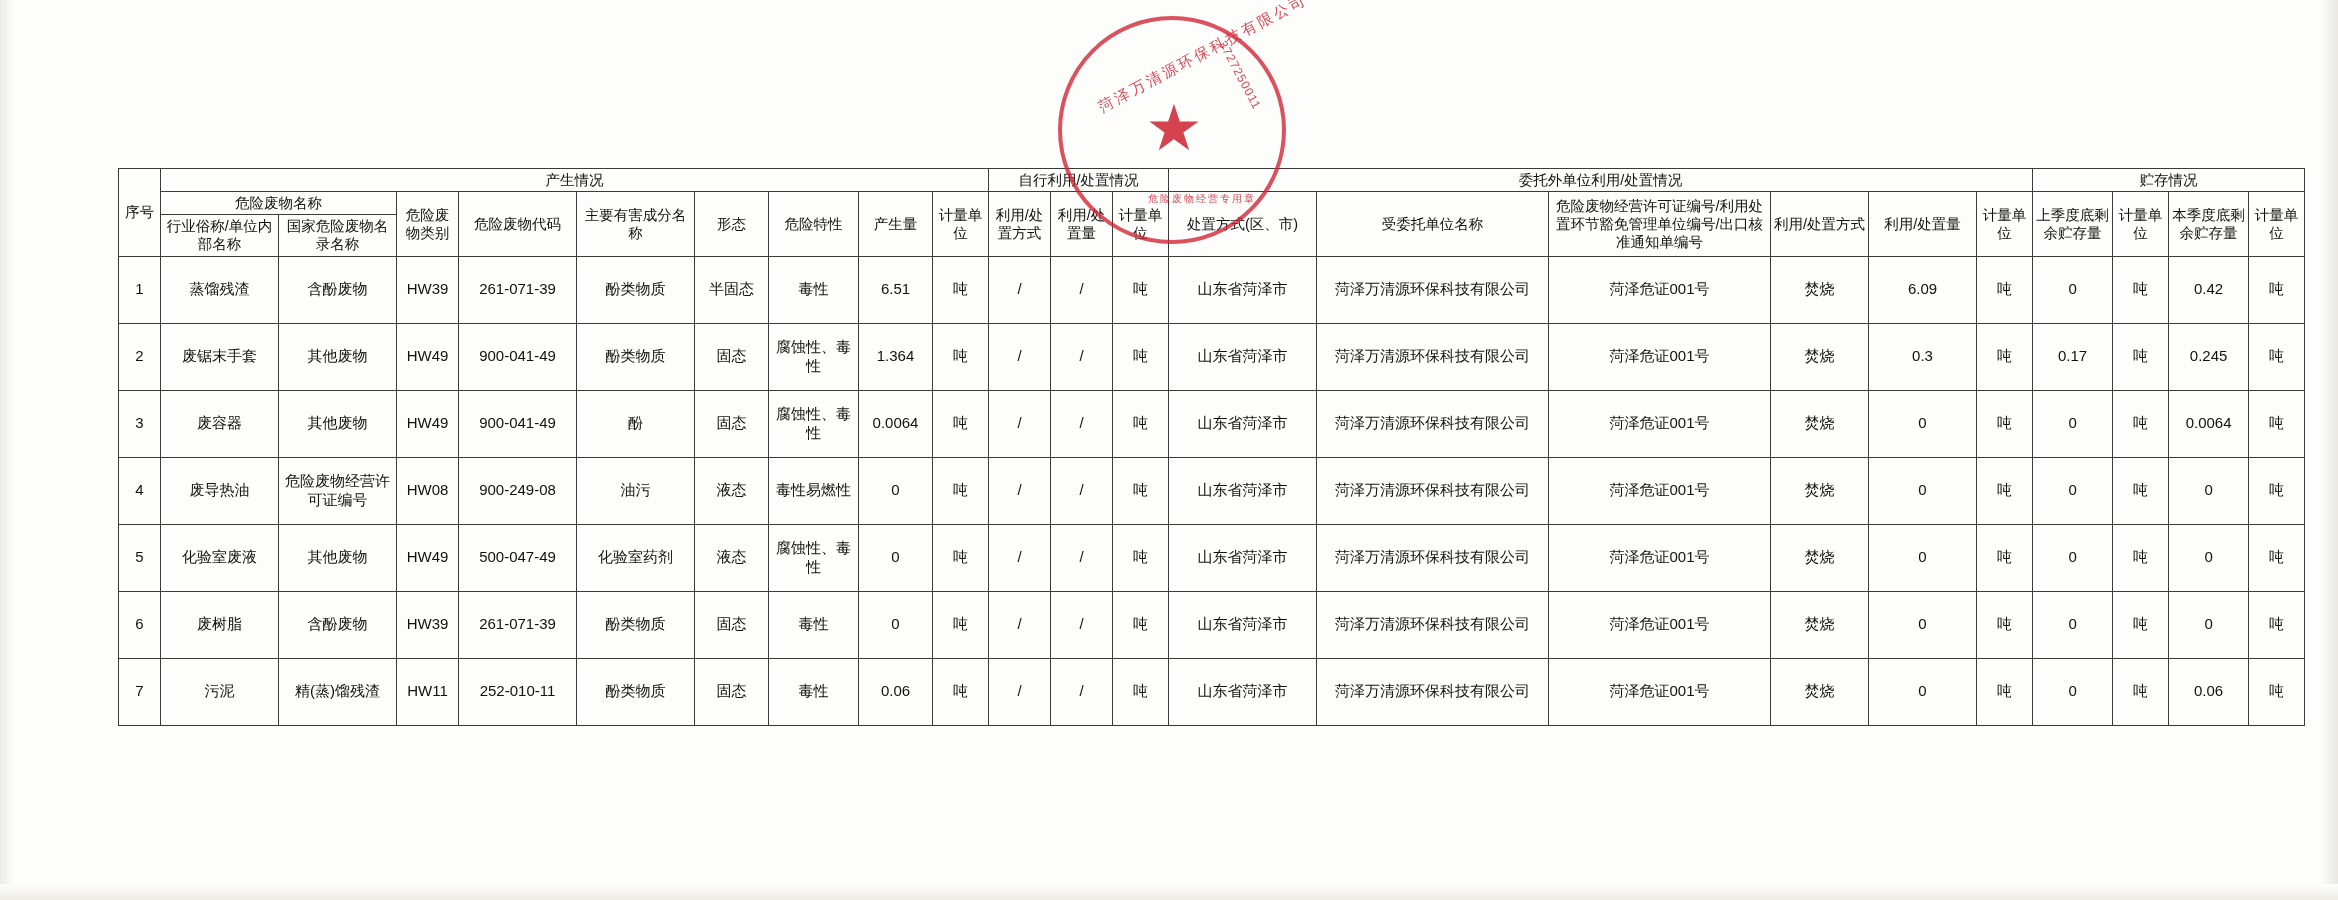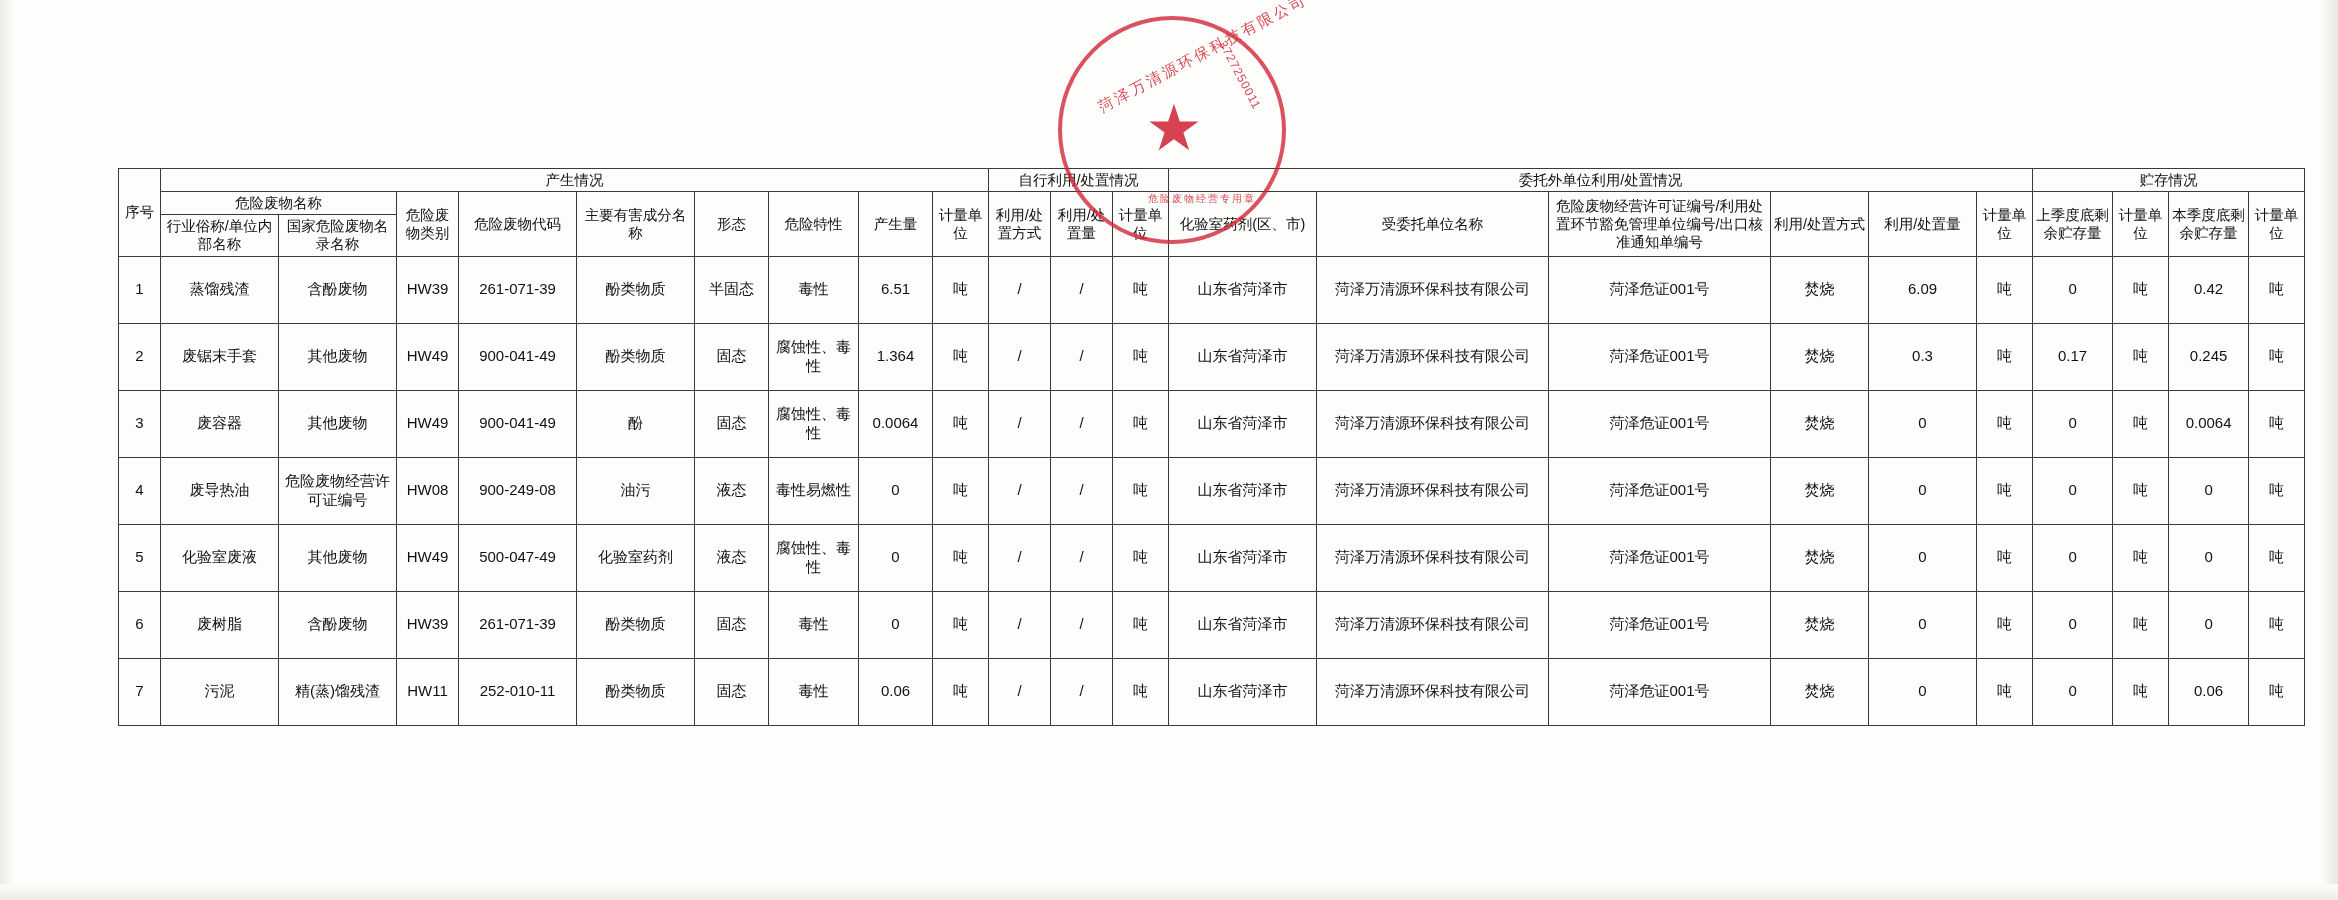--- a/index.html
+++ b/index.html
@@ -196,21 +196,21 @@
           <th rowspan="2" class="h-sub">主要有害成分名称</th>
           <th rowspan="2" class="h-sub">形态</th>
           <th rowspan="2" class="h-sub">危险特性</th>
           <th rowspan="2" class="h-sub">产生量</th>
           <th rowspan="2" class="h-sub">计量单位</th>
 
           <th rowspan="2" class="h-sub">利用/处置方式</th>
           <th rowspan="2" class="h-sub">利用/处置量</th>
           <th rowspan="2" class="h-sub">计量单位</th>
 
-          <th rowspan="2" class="h-sub">化验室药剂(区、市)</th>
+          <th rowspan="2" class="h-sub">处置方式(区、市)</th>
           <th rowspan="2" class="h-sub">受委托单位名称</th>
           <th rowspan="2" class="vsmall">危险废物经营许可证编号/利用处置环节豁免管理单位编号/出口核准通知单编号</th>
           <th rowspan="2" class="h-sub">利用/处置方式</th>
           <th rowspan="2" class="h-sub">利用/处置量</th>
           <th rowspan="2" class="h-sub">计量单位</th>
 
           <th rowspan="2" class="h-sub">上季度底剩余贮存量</th>
           <th rowspan="2" class="h-sub">计量单位</th>
           <th rowspan="2" class="h-sub">本季度底剩余贮存量</th>
           <th rowspan="2" class="h-sub">计量单位</th>

